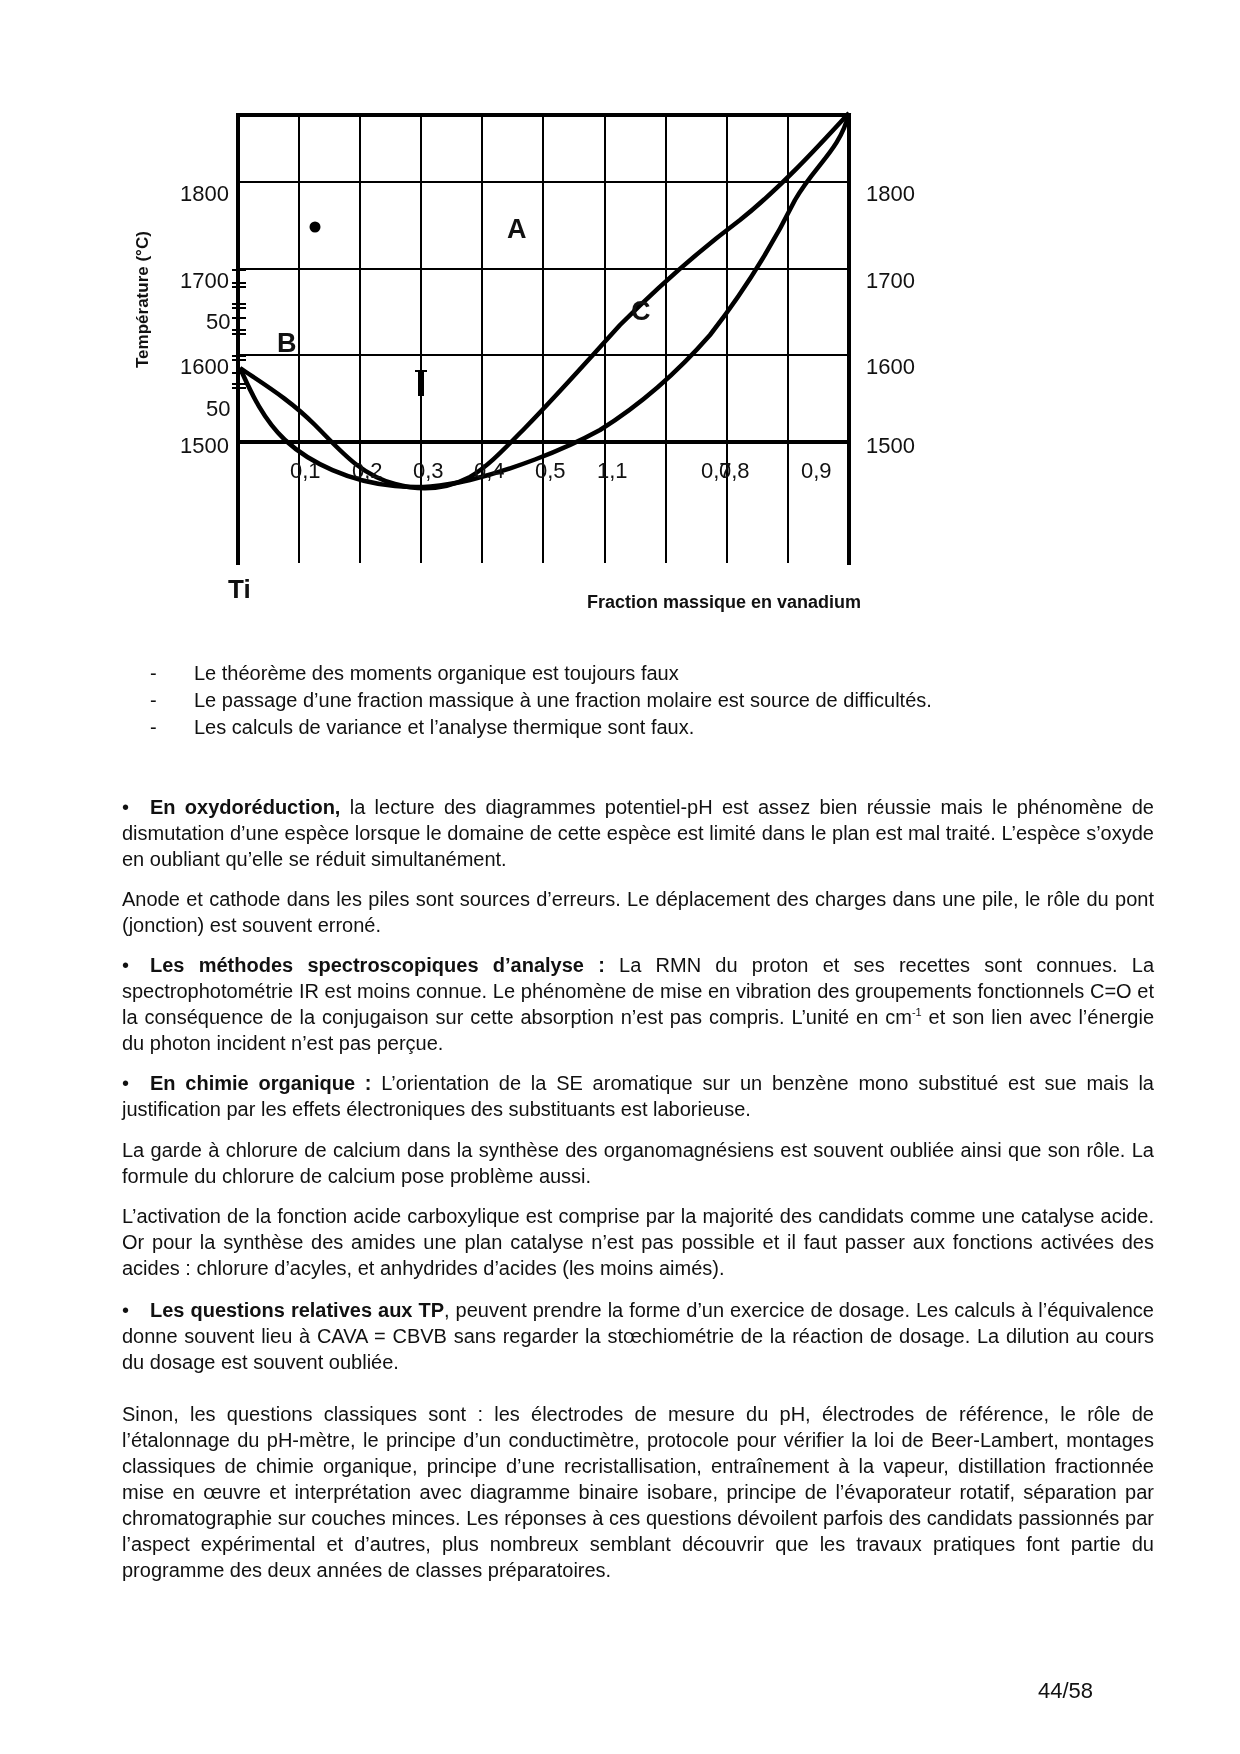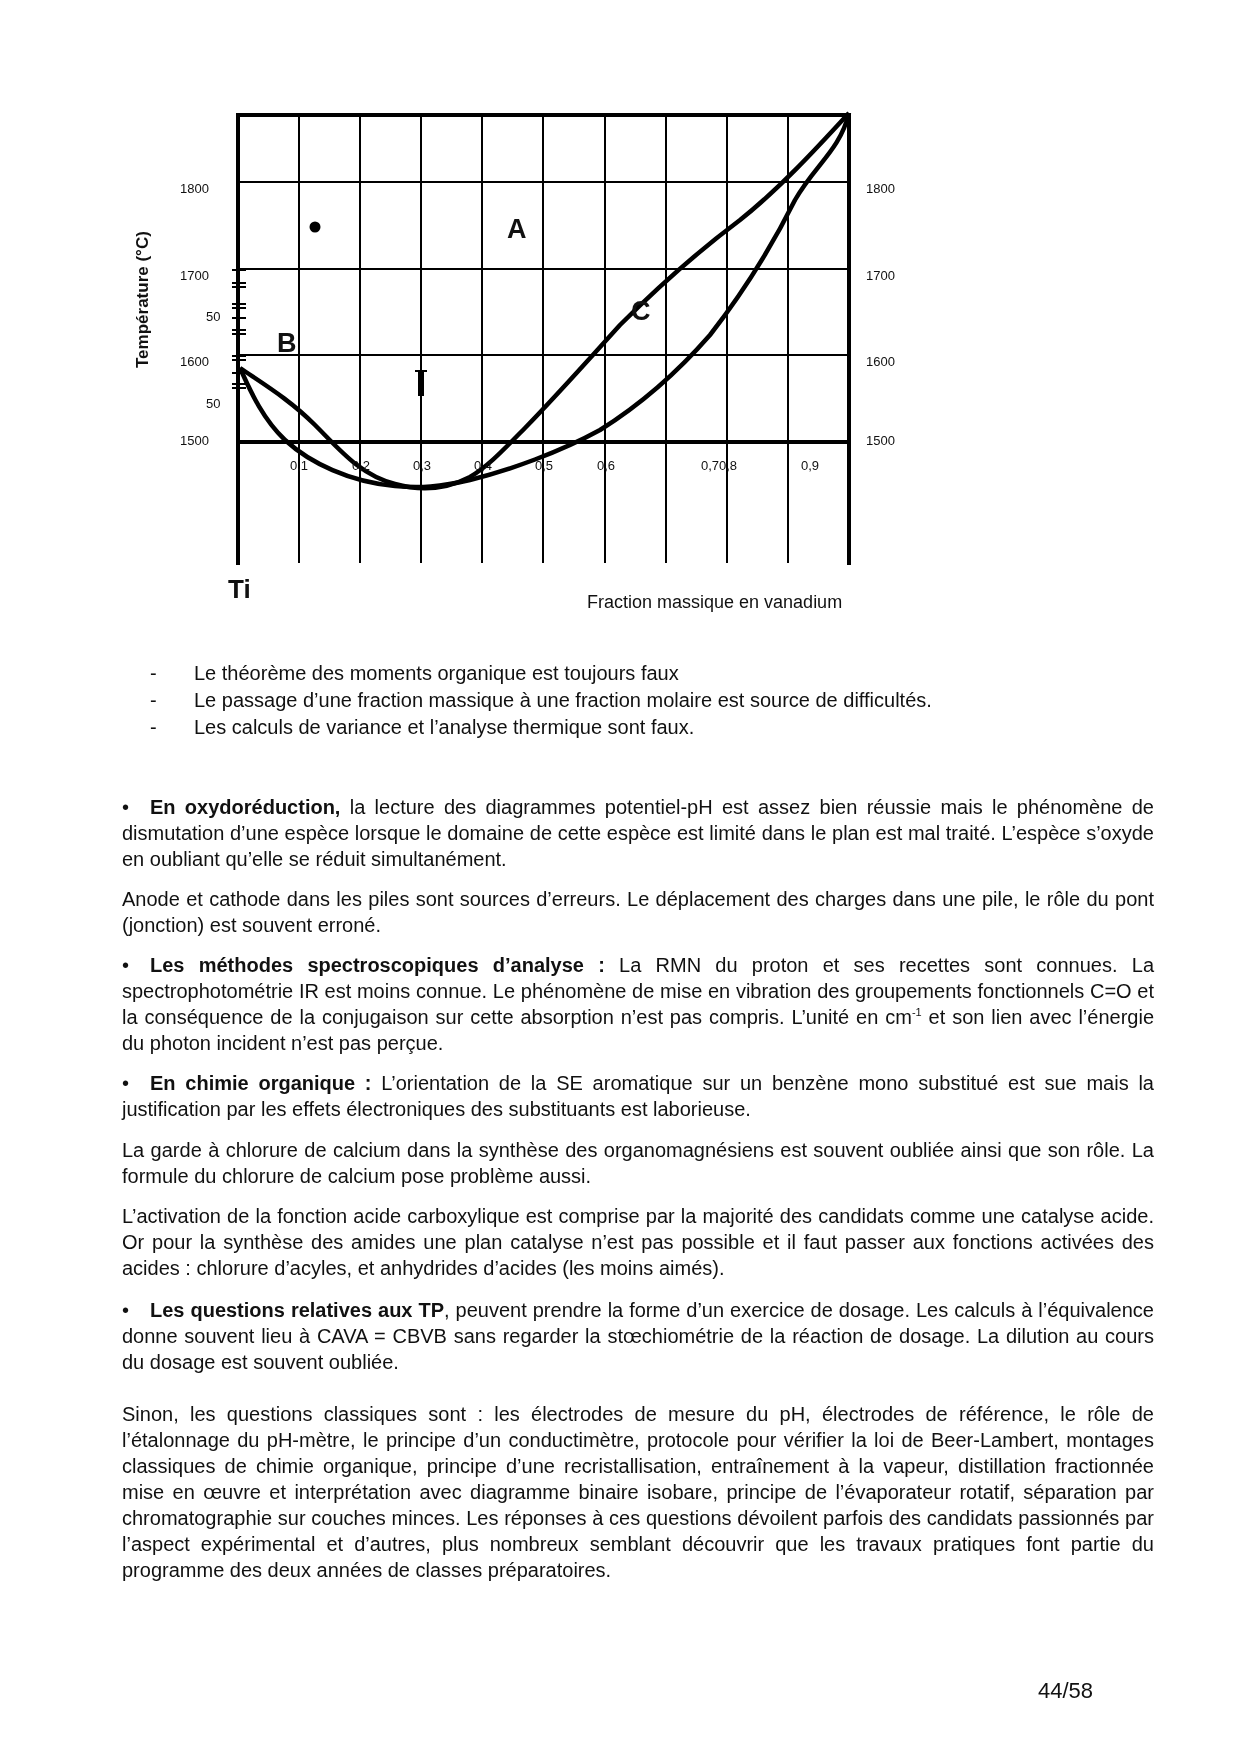--- a/index.html
+++ b/index.html
@@ -1,24 +1,24 @@
 <!DOCTYPE html>
 <html><head>
 <meta charset="utf-8">
 <style>
   html, body { margin: 0; padding: 0; background: #ffffff; }
   body { width: 1240px; height: 1754px; position: relative; overflow: hidden;
          font-family: "Liberation Sans", sans-serif; color: #111; }
   #chart-svg { position: absolute; left: 0; top: 0; }
   .ylabel { position: absolute; left: 133px; top: 368px; transform-origin: 0 0; transform: rotate(-90deg);
             font-weight: bold; font-size: 17px; white-space: nowrap; }
-  .tick { position: absolute; font-size: 13px; }
+  .tick { position: absolute; font-size: 22px; }
   .region { position: absolute; font-weight: bold; font-size: 27px; }
   .ti { position: absolute; left: 228px; top: 574px; font-weight: bold; font-size: 26px; text-align: right; }
-  .xlabel { position: absolute; left: 587px; top: 592px; font-weight: normal; font-size: 18px; }
+  .xlabel { position: absolute; left: 587px; top: 592px; font-weight: bold; font-size: 18px; }
   .dashlist { position: absolute; left: 150px; top: 660px; font-size: 20px; line-height: 27px; }
   .dashlist .row { display: flex; }
   .dashlist .dash { width: 44px; }
   .body { position: absolute; left: 118px; width: 1040px; font-size: 20px; line-height: 26px;
           text-align: justify; }
   .body p { margin: 4px; }
   .body b { font-weight: bold; }
   .bullet { display: inline-block; width: 28px; }
   sup { font-size: 11px; vertical-align: 8px; line-height: 0; }
   .pagenum { position: absolute; left: 1038px; top: 1678px; font-size: 22px; }
@@ -90,21 +90,21 @@
 <div class="tick" style="left:866px; top:181px;">1800</div>
 <div class="tick" style="left:866px; top:268px;">1700</div>
 <div class="tick" style="left:866px; top:354px;">1600</div>
 <div class="tick" style="left:866px; top:433px;">1500</div>
 
 <div class="tick" style="left:290px; top:458px;">0,1</div>
 <div class="tick" style="left:352px; top:458px;">0,2</div>
 <div class="tick" style="left:413px; top:458px;">0,3</div>
 <div class="tick" style="left:474px; top:458px;">0,4</div>
 <div class="tick" style="left:535px; top:458px;">0,5</div>
-<div class="tick" style="left:597px; top:458px;">0,6</div>
+<div class="tick" style="left:597px; top:458px;">1,1</div>
 <div class="tick" style="left:658px; top:458px;margin-left:43px;">0,7</div>
 <div class="tick" style="left:719px; top:458px;">0,8</div>
 <div class="tick" style="left:780px; top:458px;margin-left:21px;">0,9</div>
 
 <div class="region" style="left:507px; top:214px;">A</div>
 <div class="region" style="left:277px; top:328px;">B</div>
 <div class="region" style="left:631px; top:296px;">C</div>
 
 <div class="ti">Ti</div>
 <div class="xlabel">Fraction massique en vanadium</div>

